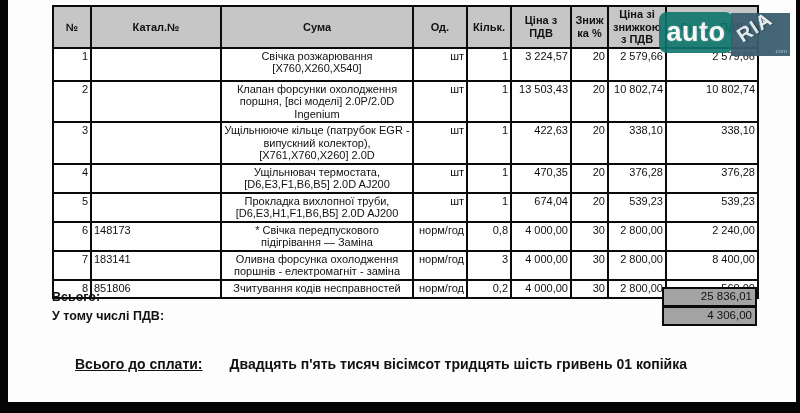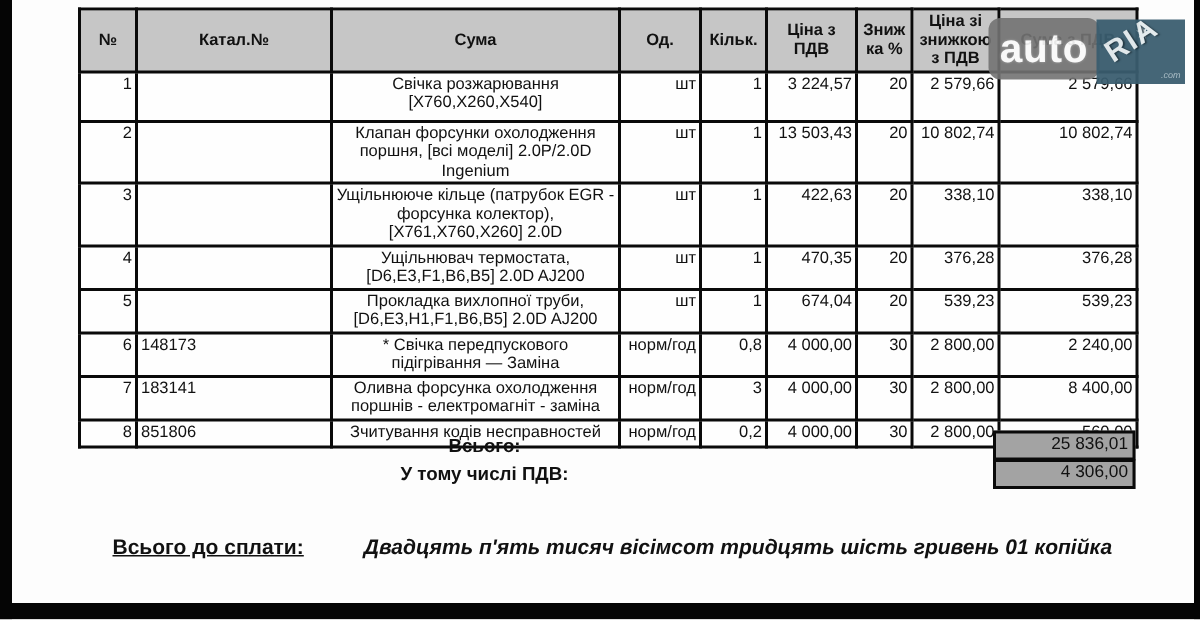--- a/index.html
+++ b/index.html
@@ -32,38 +32,38 @@
   td.num{text-align:right;}
   td.cat{text-align:left;}
   td.prod{text-align:center;}
   td.ctr{text-align:right;}
 
   .totals-row{
     position:absolute; left:52px; width:705px; height:19px;
     display:flex; align-items:center;
   }
   .totals-row .tlabel{
-    flex:1; text-align:center; font-weight:bold; font-size:12.5px;
+    flex:1; text-align:left; font-weight:bold; font-size:12.5px;
     padding-right:68px;
   }
   .totals-row .tbox{
     width:88px; border:2px solid #0a0a0a; height:15px;
     font-size:11.5px; text-align:right; padding:1px 3px 0 0;
     background:#a3a3a3;
   }
   .totals-1{top:287px;}
   .totals-2{top:306px;}
 
   .footer-line{
     position:absolute; left:75px; top:356px; width:680px;
-    display:flex; align-items:flex-start; gap:40px;
+    display:flex; align-items:flex-start; gap:27px;
     font-size:14px;
   }
   .footer-line .flabel{font-weight:bold; text-decoration:underline; white-space:nowrap;}
-  .footer-line .fwords{font-weight:bold; font-style:italic; white-space:nowrap; font-size:14px;}
+  .footer-line .fwords{font-weight:bold; white-space:nowrap; font-size:14px;}
 
   .wm{position:absolute; z-index:5;}
   .wm-auto{
     left:659px; top:12px; width:74px; height:41px;
     border-radius:8px; display:flex; align-items:center; justify-content:center;
     opacity:0.90;
   }
   .wm-auto span{
     color:#fff; font-weight:bold; font-size:27px; line-height:27px;
     letter-spacing:0.5px; text-shadow:0 0 2px rgba(255,255,255,.4);
@@ -140,21 +140,21 @@
         <td class="ctr">шт</td>
         <td class="ctr">1</td>
         <td class="ctr">13 503,43</td>
         <td class="ctr">20</td>
         <td class="ctr">10 802,74</td>
         <td class="ctr">10 802,74</td>
       </tr>
       <tr style="height:40px">
         <td class="num">3</td>
         <td class="cat"></td>
-        <td class="prod">Ущільнююче кільце (патрубок EGR - форсунка колектор), [X761,X760,X260] 2.0D</td>
+        <td class="prod">Ущільнююче кільце (патрубок EGR - випускний колектор), [X761,X760,X260] 2.0D</td>
         <td class="ctr">шт</td>
         <td class="ctr">1</td>
         <td class="ctr">422,63</td>
         <td class="ctr">20</td>
         <td class="ctr">338,10</td>
         <td class="ctr">338,10</td>
       </tr>
       <tr style="height:27px">
         <td class="num">4</td>
         <td class="cat"></td>
@@ -220,21 +220,21 @@
   <div class="totals-row totals-2">
     <div class="tlabel">У тому числі ПДВ:</div>
     <div class="tbox">4 306,00</div>
   </div>
 
   <div class="footer-line">
     <span class="flabel">Всього до сплати:</span>
     <span class="fwords">Двадцять п'ять тисяч вісімсот тридцять шість гривень 01 копійка</span>
   </div>
 
-  <div class="wm wm-auto" style="background: #737373;">
+  <div class="wm wm-auto" style="background: #0f766e;">
     <span>auto</span>
   </div>
   <div class="wm wm-ria" style="background: rgb(58, 93, 111);">
     <span class="ria-star">✶</span>
     <span class="ria-text">RIA</span>
     <span class="ria-com">.com</span>
   </div>
 </div>
 
 </body></html>

